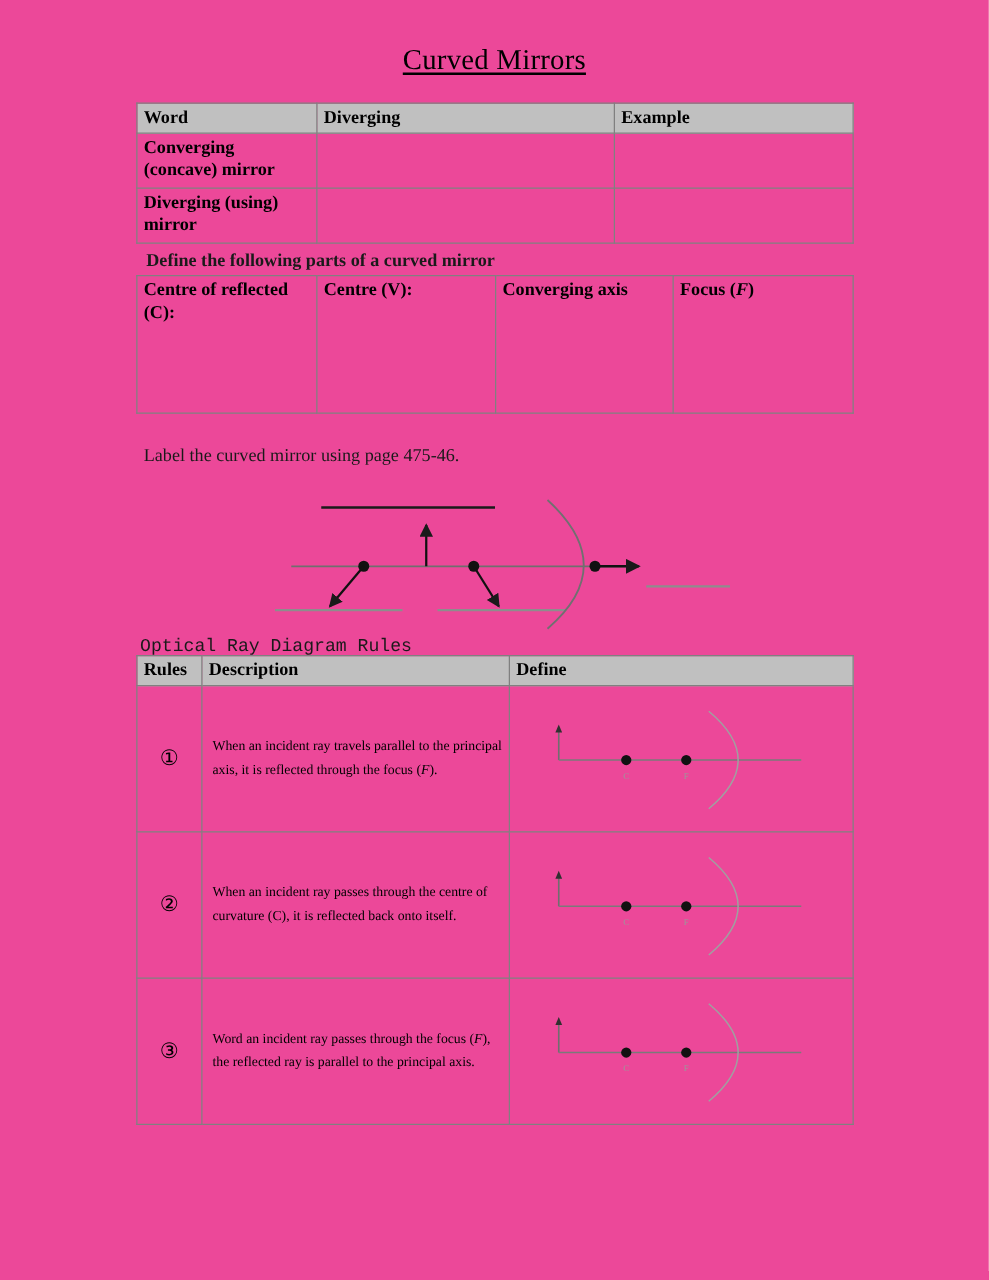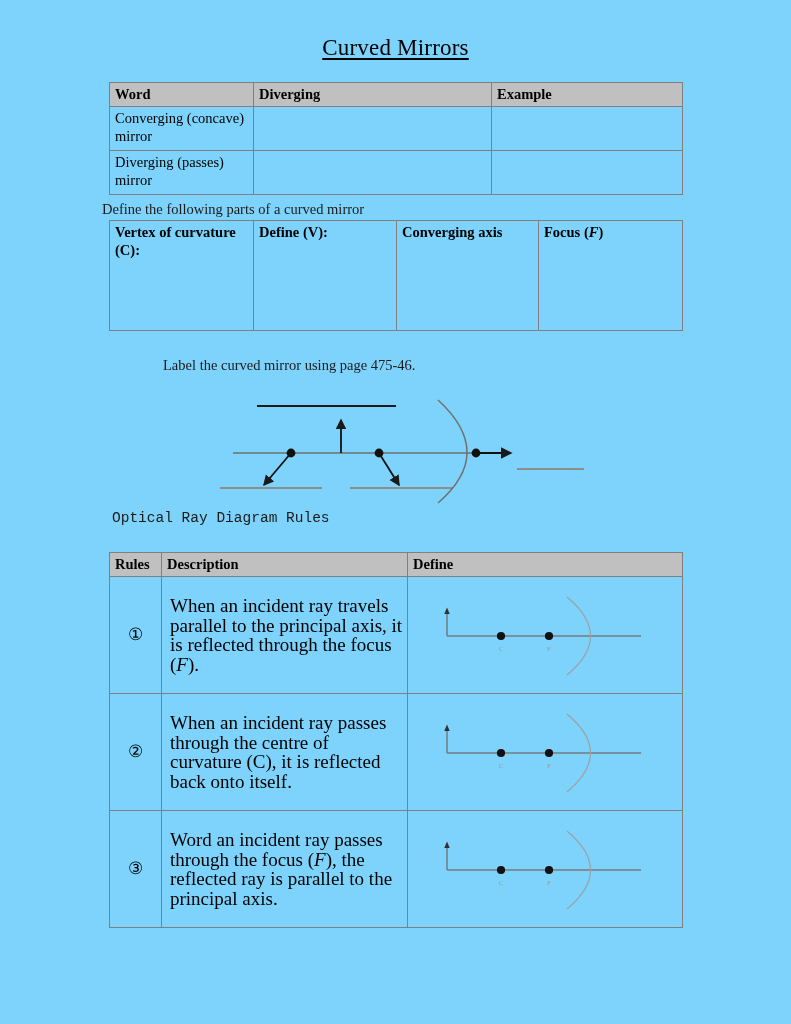--- a/index.html
+++ b/index.html
@@ -13,21 +13,21 @@
     font-family: "Liberation Serif", "DejaVu Serif", serif;
     color: #000000;
     position: relative;
     overflow: hidden;
   }
   .page {
     position: absolute;
     left: 0; top: 0;
     width: 791px;
     height: 1024px;
-    background: #7dd3fc;
+    background: #ec4899;
   }
 
   
   .doc-title {
     position: absolute;
     left: 0;
     top: 34px;
     width: 791px;
     text-align: center;
     font-size: 23px;
@@ -52,70 +52,70 @@
     padding: 3px 5px 2px 5px;
     font-size: 14.5px;
     line-height: 17.5px;
     text-align: left;
   }
   table.wk th {
     background: #c0c0c0;
     font-weight: bold;
   }
   td.bold-cell {
-    font-weight: normal;
+    font-weight: bold;
   }
 
   
   #table-words {
     left: 109px;
     top: 82px;
     width: 573px;
   }
   #table-words th { height: 18px; }
   #table-words td { height: 38px; }
 
   
   .instruction {
     position: absolute;
     font-size: 14.5px;
     line-height: 18px;
     color: #1a1a1a;
   }
-  #instr-define  { left: 102px; top: 200px; }
-  #instr-label   { left: 115px; top: 356px; margin-left: 48px; }
+  #instr-define  { left: 117px; top: 200px; font-weight: bold; }
+  #instr-label   { left: 115px; top: 356px; }
   #instr-rules   { left: 112px; top: 509px; font-family: Liberation Mono, monospace; }
 
   
   #table-parts {
     left: 109px;
     top: 220px;
     width: 573px;
   }
   #table-parts td {
     height: 104px;
     font-weight: bold;
   }
 
   
   #table-rules {
     left: 109px;
-    top: 552px;
+    top: 524px;
     width: 573px;
   }
   #table-rules th { height: 18px; }
   #table-rules td.rule-num {
     text-align: center;
     vertical-align: middle;
     font-size: 17px;
     padding: 0;
   }
   #table-rules td.rule-desc {
     vertical-align: middle;
-    font-size: 19px;
+    font-size: 11px;
     line-height: 19.5px;
     padding: 6px 4px 6px 8px;
   }
   #table-rules td.rule-diagram {
     padding: 0;
     vertical-align: middle;
   }
   #table-rules tr.rule-row td { height: 104px; }
   .rule-diagram svg { display: block; margin: 0 auto; }
 
@@ -151,40 +151,40 @@
         <th>Example</th>
       </tr>
     </thead>
     <tbody>
       <tr>
         <td class="bold-cell">Converging (concave) mirror</td>
         <td></td>
         <td></td>
       </tr>
       <tr>
-        <td class="bold-cell">Diverging (passes) mirror</td>
+        <td class="bold-cell">Diverging (using) mirror</td>
         <td></td>
         <td></td>
       </tr>
     </tbody>
   </table>
 
   <div class="instruction" id="instr-define">Define the following parts of a curved mirror</div>
 
   <table class="wk" id="table-parts">
     <colgroup>
       <col style="width:144px">
         <col style="width:143px">
         <col style="width:142px">
         <col style="width:144px">
     </colgroup>
     <tbody>
       <tr>
-        <td>Vertex of curvature (C):</td>
-        <td>Define (V):</td>
+        <td>Centre of reflected (C):</td>
+        <td>Centre (V):</td>
         <td>Converging axis</td>
         <td>Focus (<span class="ital">F</span>)</td>
       </tr>
     </tbody>
   </table>
 
   <div class="instruction" id="instr-label">Label the curved mirror using page 475-46.</div>
 
   <div id="label-diagram">
     <svg width="400" height="125" viewBox="0 0 400 125" xmlns="http://www.w3.org/2000/svg">

